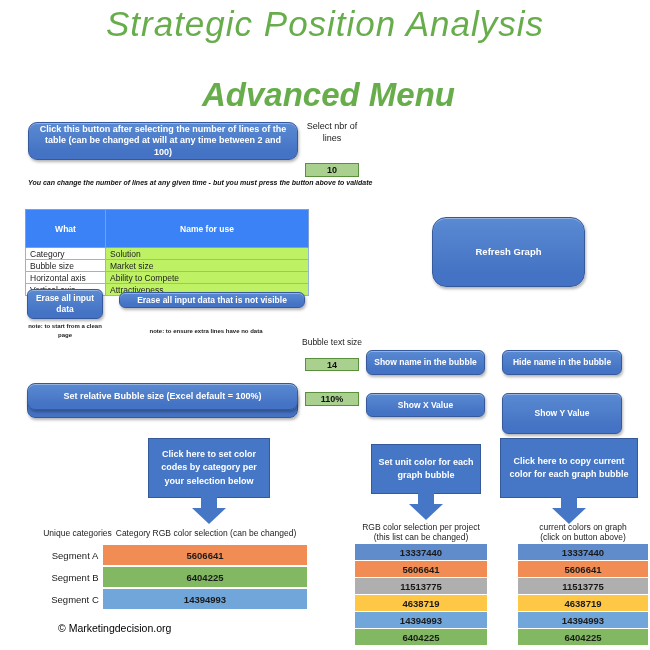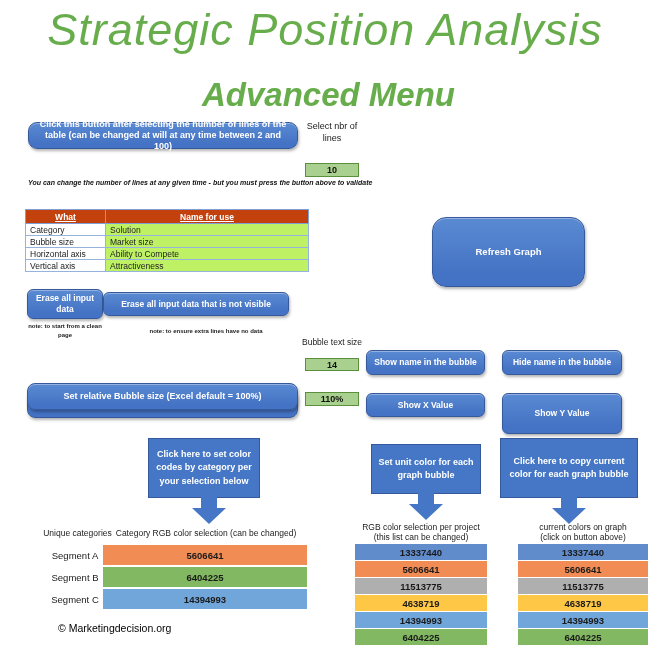--- a/index.html
+++ b/index.html
@@ -2,32 +2,32 @@
 <html><head>
 <meta charset="utf-8">
 <style>
   html,body{margin:0;padding:0;background:#fff;}
   #canvas{position:relative;width:650px;height:650px;background:#fff;overflow:hidden;
           font-family:"Liberation Sans",sans-serif;color:#1a1a1a;}
   .abs{position:absolute;box-sizing:border-box;}
   .center{display:flex;align-items:center;justify-content:center;text-align:center;}
 
   .app-title{left:0;top:4px;width:650px;text-align:center;font-style:italic;
-             font-size:45px;font-weight:500;color:#67ad4b;letter-spacing:1px;}
+             font-size:35px;font-weight:500;color:#67ad4b;letter-spacing:1px;}
   .app-subtitle{left:0;top:76px;width:650px;text-align:center;font-style:italic;
              font-size:33px;font-weight:bold;color:#67ad4b;padding-left:7px;}
 
   .btn{background:linear-gradient(180deg,#5a8ad2 0%,#4472c4 85%);color:#fff;font-weight:bold;
        border:1px solid #35599b;box-shadow:inset 0 1px 0 rgba(255,255,255,.35),1px 2px 3px rgba(0,0,0,.3);
        cursor:pointer;line-height:1.25;}
   .green-cell{background:#a9d08e;border:1px solid #5a8f3c;font-weight:bold;font-size:9px;color:#111;}
 
   .tbl{left:25px;top:209px;width:283px;border-collapse:collapse;table-layout:fixed;
        font-size:8.5px;position:absolute;}
-  .tbl th{background:#c2410c;color:#fff;font-weight:bold;height:13px;border:1px solid #7f9fd6;padding:0;text-decoration:underline;}
+  .tbl th{background:#3b82f6;color:#fff;font-weight:bold;height:13px;border:1px solid #7f9fd6;padding:12px;}
   .tbl td{border:1px solid #95b3dd;height:11px;padding:0 4px;color:#222;}
   .tbl td.name-cell{background:#bef264;}
 
   .note-tiny{font-size:6px;font-weight:bold;color:#222;text-align:center;line-height:1.5;}
   .callout{background:#4577c6;border:1px solid #35599b;color:#fff;font-weight:bold;
            font-size:9px;padding:4px;line-height:1.45;}
   .arrow-stem{background:#4577c6;width:16px;height:11px;}
   .arrow-head{width:0;height:0;border-left:17px solid transparent;border-right:17px solid transparent;
               border-top:16px solid #4577c6;}
 
@@ -35,21 +35,21 @@
   .list-header{font-size:8.5px;color:#222;text-align:center;line-height:1.15;}
 </style>
 </head>
 <body>
 
 <div id="canvas">
 
   <div class="abs app-title">Strategic Position Analysis</div>
   <div class="abs app-subtitle">Advanced Menu</div>
 
-  <div class="abs btn center" style="left:28px;top:122px;width:270px;height:27px;border-radius:9px;font-size:9px;padding:2px 10px;">Click this button after selecting the number of lines of the table (can be changed at will at any time between 2 and 100)</div>
+  <div class="abs btn center" style="left:28px;top:122px;width:270px;height:38px;border-radius:9px;font-size:9px;padding:2px 10px;">Click this button after selecting the number of lines of the table (can be changed at will at any time between 2 and 100)</div>
   <div class="abs" style="left:298px;top:121px;width:68px;font-size:9px;text-align:center;line-height:1.3;">Select nbr of lines</div>
   <div class="abs green-cell center" style="left:305px;top:163px;width:54px;height:14px;">10</div>
   <div class="abs" style="left:28px;top:179px;width:420px;font-size:7px;font-style:italic;font-weight:bold;color:#111;">You can change the number of lines at any given time - but you must press the button above to validate</div>
 
   <table class="tbl">
     <colgroup>
         <col style="width:80px">
         <col style="width:203px">
       </colgroup>
     <tbody>
@@ -72,36 +72,36 @@
     <tr>
       <td>Vertical axis</td>
       <td class="name-cell">Attractiveness</td>
     </tr>
   </tbody>
     </table>
 
   <div class="abs btn center" style="left:432px;top:217px;width:153px;height:70px;border-radius:14px;font-size:9.5px;">Refresh Graph</div>
 
   <div class="abs btn center" style="left:27px;top:289px;width:76px;height:30px;border-radius:6px;font-size:8.5px;padding:2px;">Erase all input data</div>
-  <div class="abs btn center" style="left:103px;top:292px;width:186px;height:24px;border-radius:6px;font-size:8.5px;padding:2px;">Erase all input data that is not visible</div>
+  <div class="abs btn center" style="left:119px;top:292px;width:186px;height:16px;border-radius:6px;font-size:8.5px;padding:2px;">Erase all input data that is not visible</div>
   <div class="abs note-tiny" style="left:22px;top:322px;width:86px;">note: to start from a clean page</div>
   <div class="abs note-tiny" style="left:113px;top:327px;width:186px;">note: to ensure extra lines have no data</div>
 
   <div class="abs btn center" style="left:27px;top:348px;width:271px;height:28px;border-radius:8px;font-size:9px;margin-top:42px;">Set Bubble text size</div>
   <div class="abs" style="left:302px;top:337px;width:60px;font-size:8.5px;text-align:center;line-height:1.25;">Bubble text size</div>
   <div class="abs green-cell center" style="left:305px;top:358px;width:54px;height:13px;">14</div>
   <div class="abs btn center" style="left:366px;top:350px;width:119px;height:25px;border-radius:6px;font-size:8.5px;">Show name in the bubble</div>
   <div class="abs btn center" style="left:502px;top:350px;width:120px;height:25px;border-radius:6px;font-size:8.5px;">Hide name in the bubble</div>
 
   <div class="abs btn center" style="left:27px;top:383px;width:271px;height:27px;border-radius:8px;font-size:9px;">Set relative Bubble size (Excel default = 100%)</div>
   <div class="abs green-cell center" style="left:305px;top:392px;width:54px;height:14px;">110%</div>
   <div class="abs btn center" style="left:366px;top:393px;width:119px;height:24px;border-radius:6px;font-size:8.5px;">Show X Value</div>
   <div class="abs btn center" style="left:502px;top:393px;width:120px;height:41px;border-radius:6px;font-size:8.5px;">Show Y Value</div>
 
-  <div class="abs callout center" style="left:148px;top:438px;width:112px;height:60px;">Click here to set color codes by category per your selection below</div>
+  <div class="abs callout center" style="left:148px;top:438px;width:122px;height:60px;">Click here to set color codes by category per your selection below</div>
   <div class="abs arrow-stem" style="left:201px;top:497px;"></div>
   <div class="abs arrow-head" style="left:192px;top:508px;"></div>
 
   <div class="abs callout center" style="left:371px;top:444px;width:110px;height:50px;">Set unit color for each graph bubble</div>
   <div class="abs arrow-stem" style="left:418px;top:493px;"></div>
   <div class="abs arrow-head" style="left:409px;top:504px;"></div>
 
   <div class="abs callout center" style="left:500px;top:438px;width:138px;height:60px;">Click here to copy current color for each graph bubble</div>
   <div class="abs arrow-stem" style="left:561px;top:497px;"></div>
   <div class="abs arrow-head" style="left:552px;top:508px;"></div>

